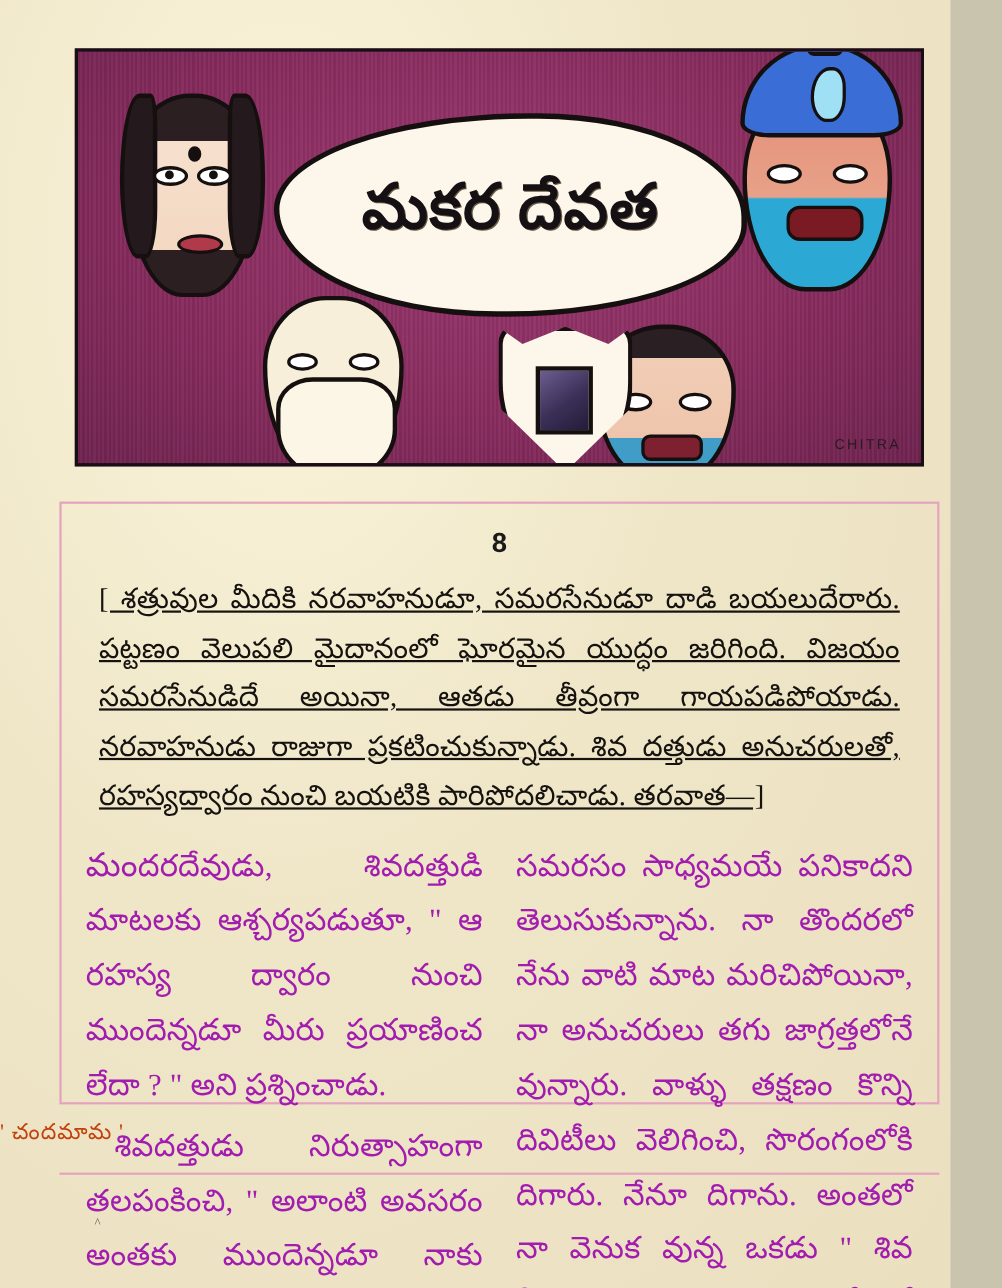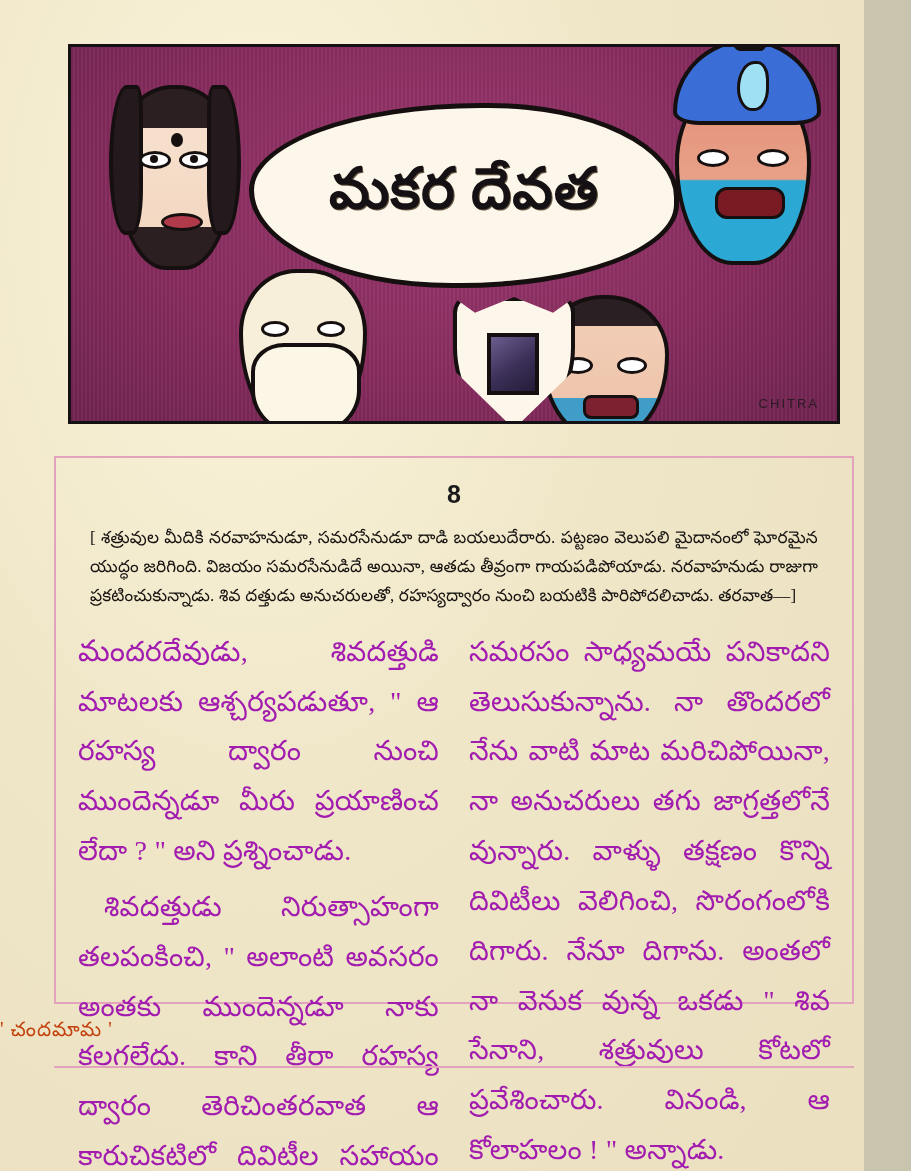--- a/index.html
+++ b/index.html
@@ -183,26 +183,27 @@
   }
   #page-number {
     text-align: center;
     font-family: "Liberation Sans", sans-serif;
     font-weight: 700;
     font-size: 25px;
     color: #1a1a1a;
     margin: 6px 0 14px 0;
   }
   #intro-para {
-    font-size: 17px;
+    font-size: 26px;
     line-height: 1.72;
     color: #15120f;
     text-align: justify;
     margin: 0 12px 16px 12px;
     letter-spacing: .2px;
+    text-decoration: underline;
   }
   #columns {
     display: flex;
     gap: 30px;
   }
   .column {
     flex: 1 1 0;
     font-size: 28px;
     line-height: 1.78;
     color: #a21caf;

